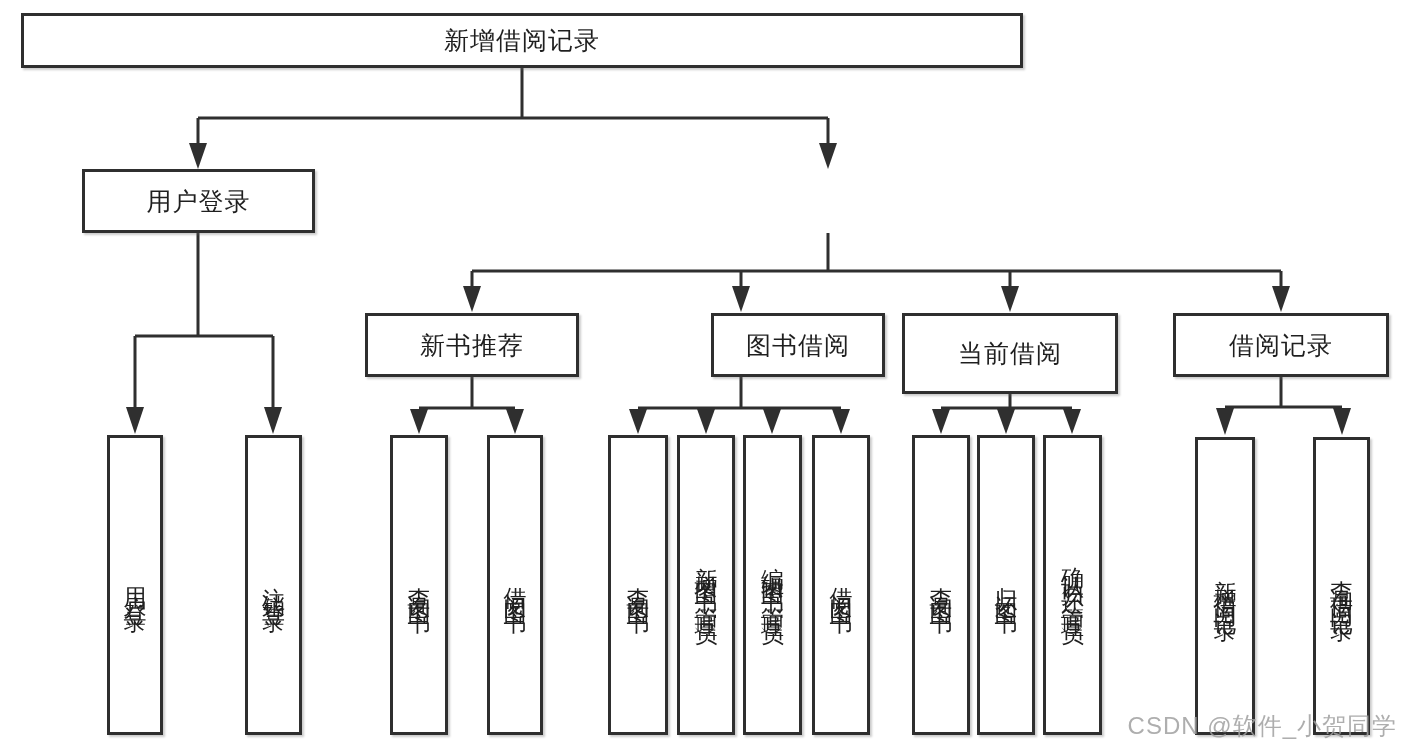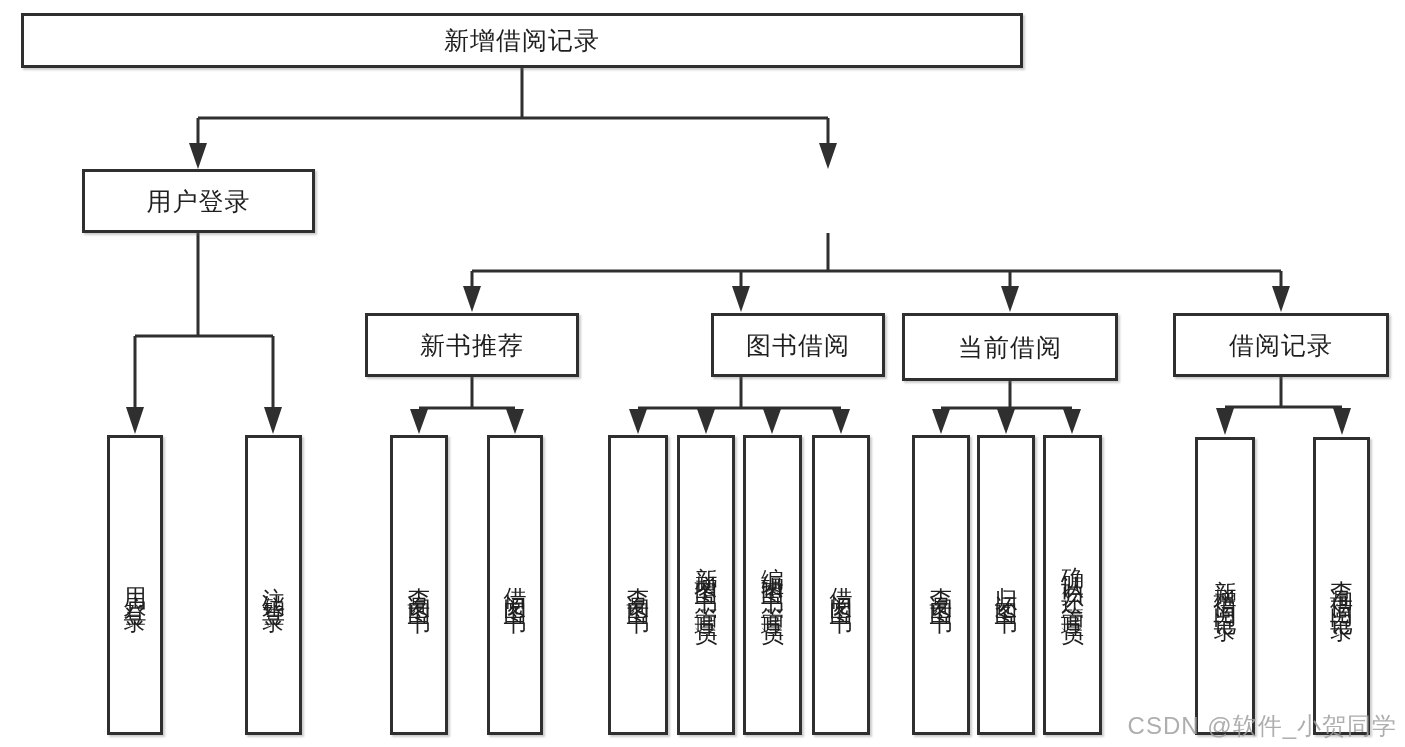--- a/index.html
+++ b/index.html
@@ -100,21 +100,21 @@
   <div class="node hnode" style="left:82px;top:169px;width:233px;height:64px;">
     <span>用户登录</span>
   </div>
 
   <div class="node hnode" style="left:365px;top:313px;width:214px;height:64px;">
     <span>新书推荐</span>
   </div>
   <div class="node hnode" style="left:668px;top:313px;width:174px;height:64px;margin-left:43px;">
     <span>图书借阅</span>
   </div>
-  <div class="node hnode" style="left:902px;top:313px;width:216px;height:68px;">
+  <div class="node hnode" style="left:902px;top:313px;width:216px;height:81px;">
     <span>当前借阅</span>
   </div>
   <div class="node hnode" style="left:1173px;top:313px;width:216px;height:64px;">
     <span>借阅记录</span>
   </div>
 
   <div class="node leaf" style="left:107px;top:435px;width:56px;height:300px;">
     <span class="vtext">用户登录</span>
   </div>
   <div class="node leaf" style="left:245px;top:435px;width:57px;height:300px;">

